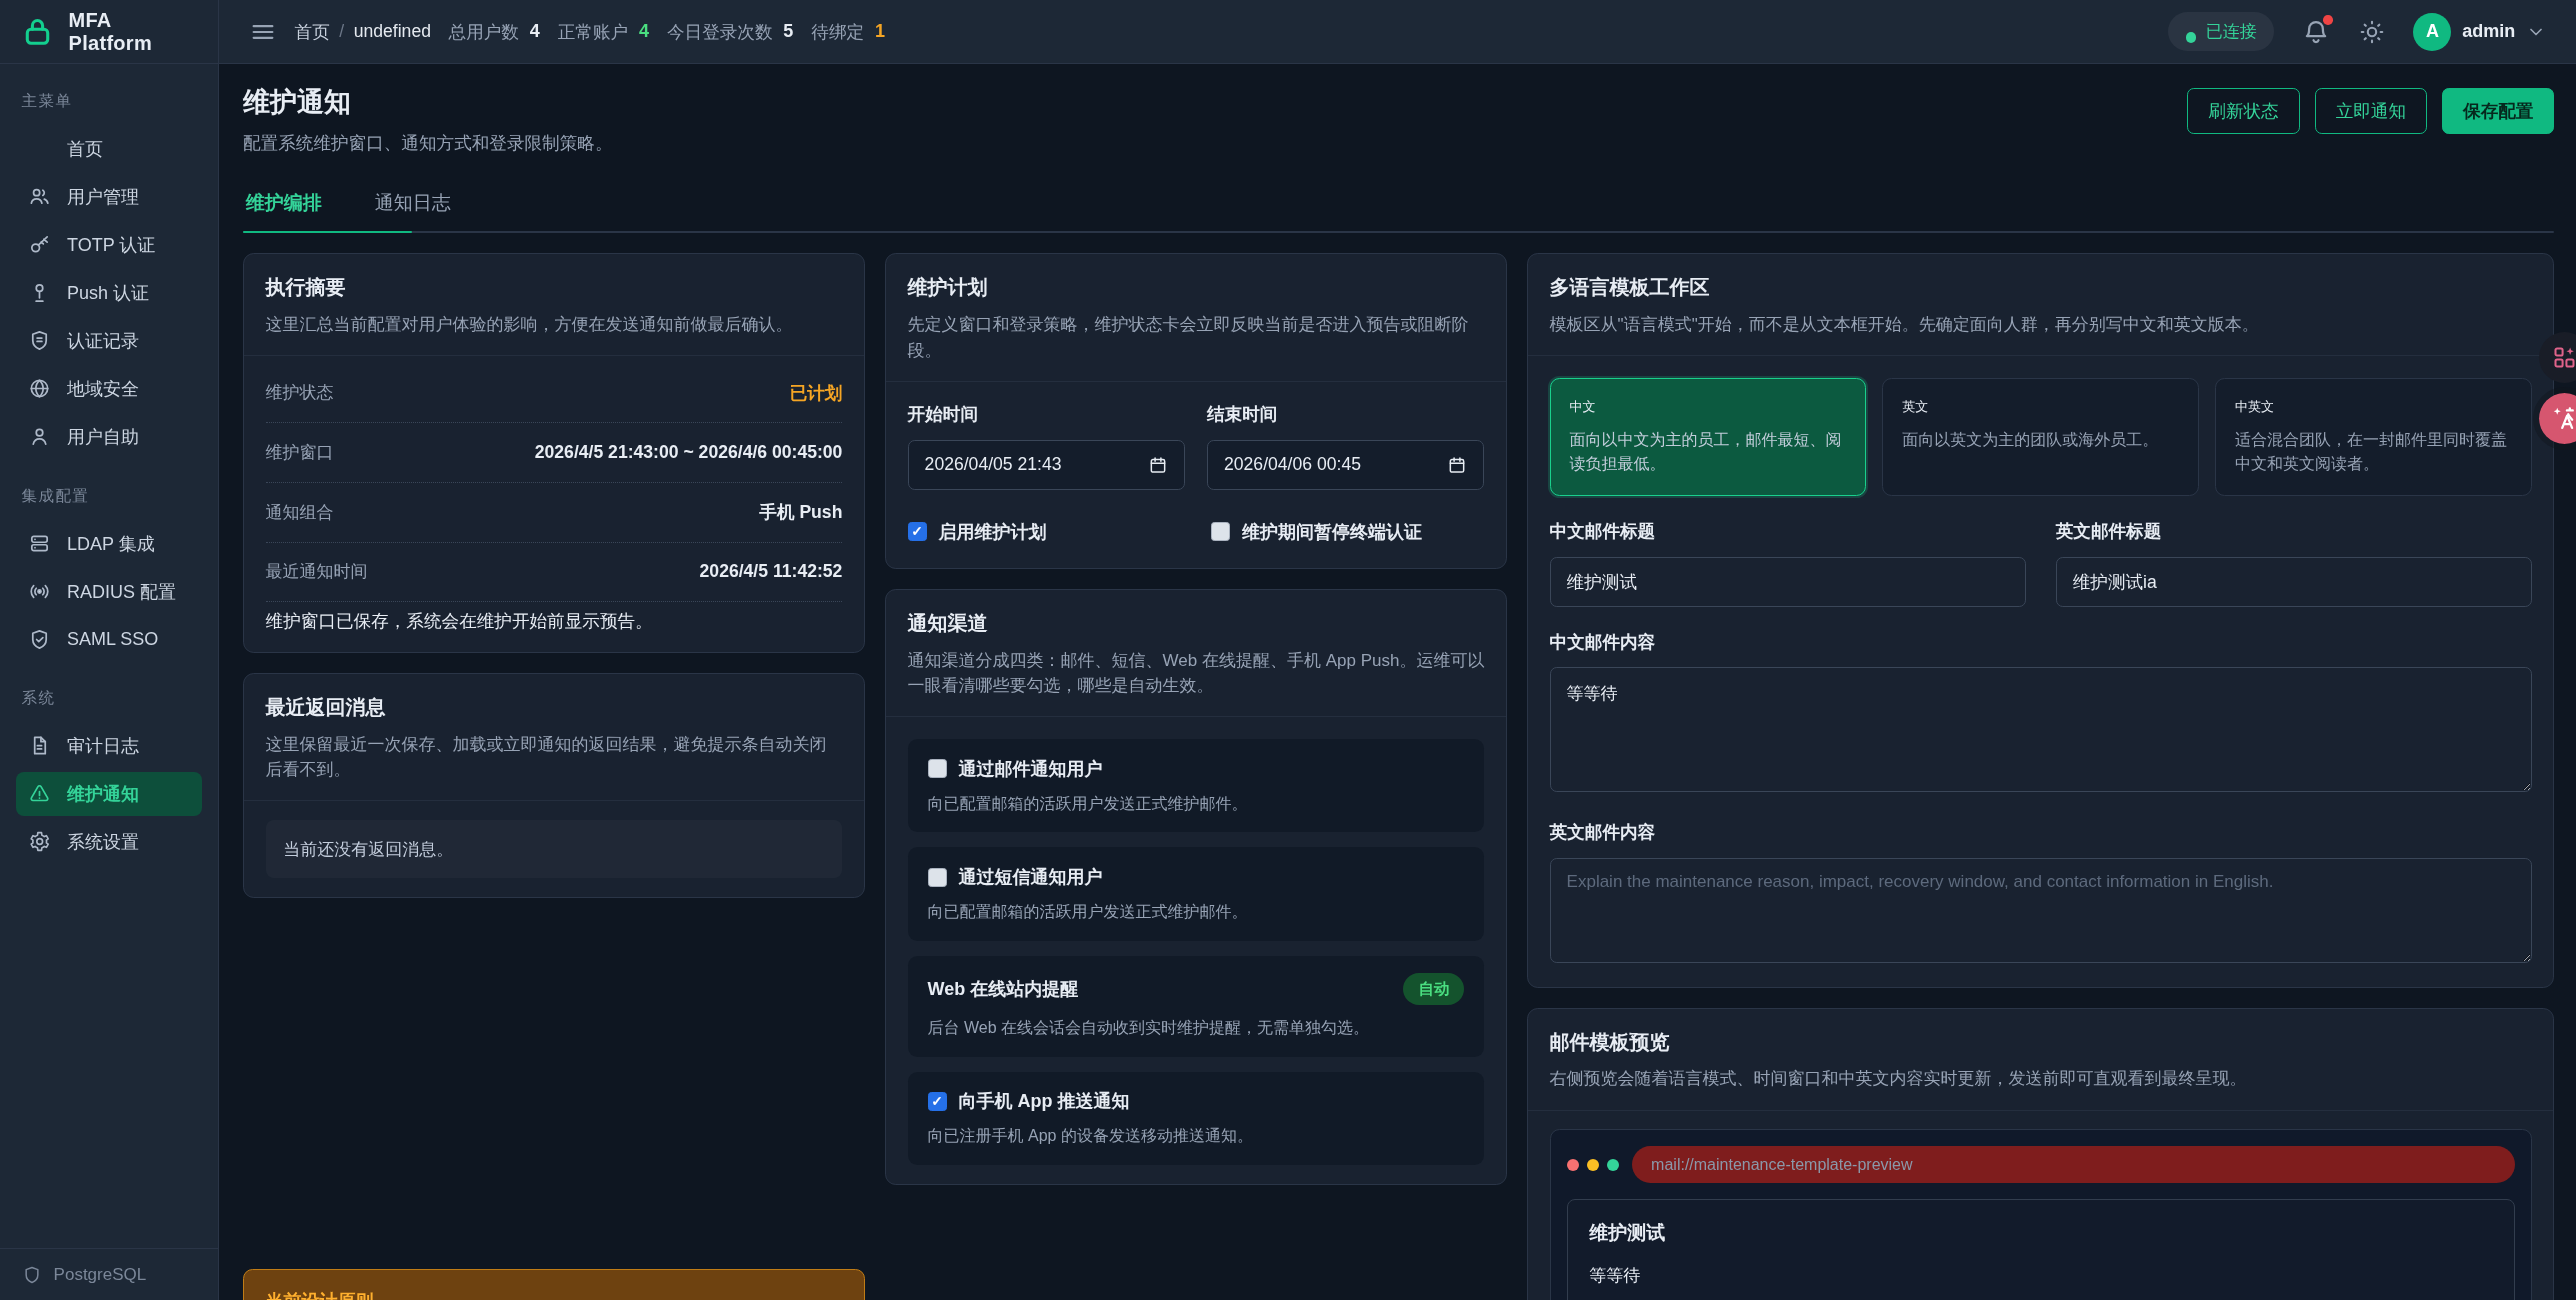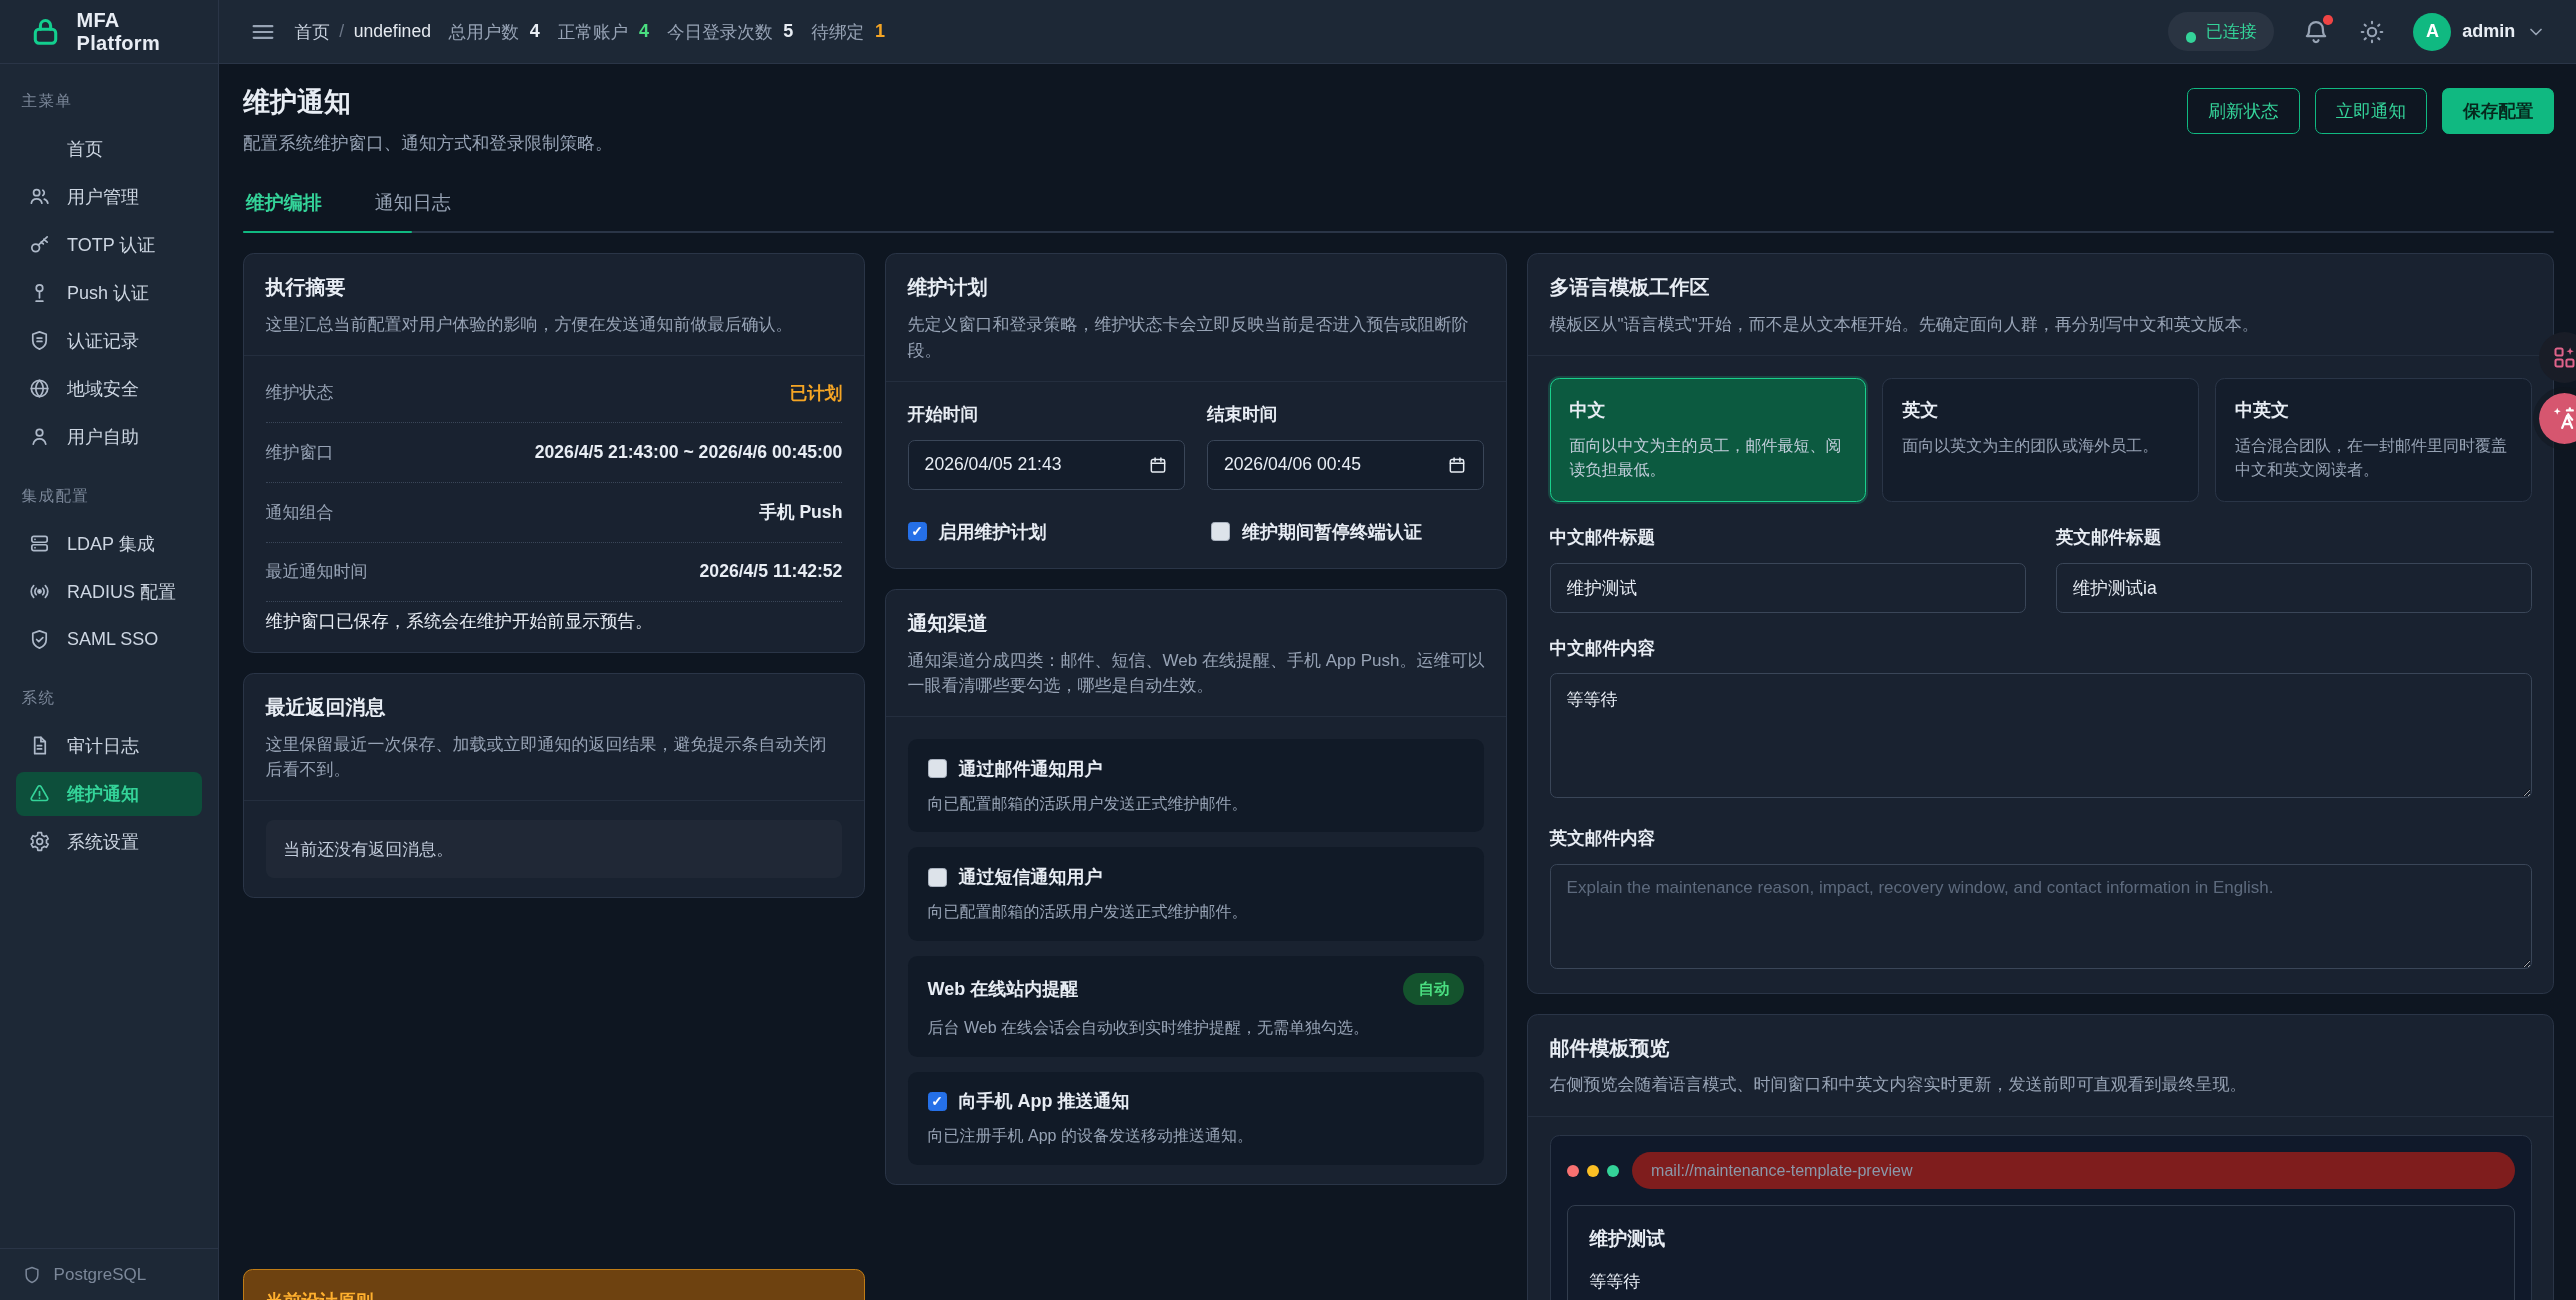--- a/index.html
+++ b/index.html
@@ -11,21 +11,21 @@
   *{box-sizing:border-box;margin:0;padding:0}
   html,body{width:2576px;height:1301px;overflow:hidden}
   body{
     background:var(--bg); color:var(--text);
     font-family:"Liberation Sans","DejaVu Sans",sans-serif;
     display:flex; font-size:17.6px;
   }
   svg{display:block}
   
   .sidebar{width:219px;min-width:219px;background:var(--panel);border-right:0.7px solid var(--border);display:flex;flex-direction:column;height:100%}
-  .logo-row{height:64px;display:flex;align-items:center;gap:13.5px;padding:0 28px;border-bottom:0.7px solid var(--border)}
+  .logo-row{height:64px;display:flex;align-items:center;gap:13.5px;padding:0 20px;border-bottom:0.7px solid var(--border)}
   .logo-row .brand{font-weight:bold;font-size:20px;letter-spacing:0.3px}
   .side-nav{flex:1;padding:17.6px 0 0;overflow:hidden}
   .section-label{color:var(--muted2);font-size:15.5px;padding:9.5px 21.6px 10.8px;letter-spacing:1.4px}
   .nav-item{display:flex;align-items:center;gap:16px;margin:4px 16px;padding:10px 12px;border-radius:8px;color:#cdd6e2;font-size:18px;cursor:pointer}
   .nav-item svg{stroke:#aeb9c9}
   .nav-item.active{background:#0d4f3b;color:var(--accent-bright);font-weight:bold}
   .nav-item.active svg{stroke:var(--accent-bright)}
   .side-footer{border-top:0.7px solid var(--border);padding:16px 21.6px;display:flex;gap:12px;color:var(--muted2);font-size:17px}
   
   .main{flex:1;display:flex;flex-direction:column;min-width:0;position:relative}
@@ -95,21 +95,21 @@
   
   .chan-item{background:var(--inset);border-radius:9.5px;padding:17.6px 20px;margin-top:15px}
   .chan-title-row{display:flex;align-items:center;gap:12px}
   .chan-title{font-weight:bold;font-size:18px;flex:1}
   .chan-desc{color:var(--muted);font-size:16px;margin-top:10.8px;line-height:1.45}
   .badge-auto{background:#14532d;color:#4ade80;font-size:15.5px;border-radius:674px;padding:5.4px 15px;font-weight:bold}
   
   .modes{display:flex;gap:16px;margin-top:15px}
   .mode-card{flex:1;border:0.7px solid var(--border);background:#141d2b;border-radius:9.5px;padding:19px;cursor:pointer}
   .mode-card.active{background:#0c5a40;border:1.4px solid #19d08c;box-shadow:0 0 0 2px #19d08c33}
-  .mode-title{font-weight:bold;font-size:18px}
+  .mode-title{font-weight:normal;font-size:13px}
   .mode-desc{color:#c2cdda;font-size:16px;margin-top:12px;line-height:1.5}
   .mode-card:not(.active) .mode-desc{color:var(--muted)}
   .subj-grid{display:flex;gap:30px;margin-top:23px}
   .txt-input{width:100%;border:0.7px solid #3a4658;border-radius:6.8px;background:transparent;padding:13.5px 16px;font-size:17.6px;color:var(--text);font-family:inherit}
   .area-label{font-weight:bold;font-size:17.6px;margin:23px 0 13.5px}
   textarea.txt-area{width:100%;border:0.7px solid #3a4658;border-radius:6.8px;background:transparent;padding:13.5px 16px;font-size:17px;color:var(--text);font-family:inherit;resize:vertical}
   textarea.txt-area::placeholder{color:#5d6a7d}
   
   .browser{background:#10192a;border:0.7px solid var(--border);border-radius:9.5px;padding:16px;margin-top:12px}
   .browser-top{display:flex;align-items:center;gap:13.5px}

